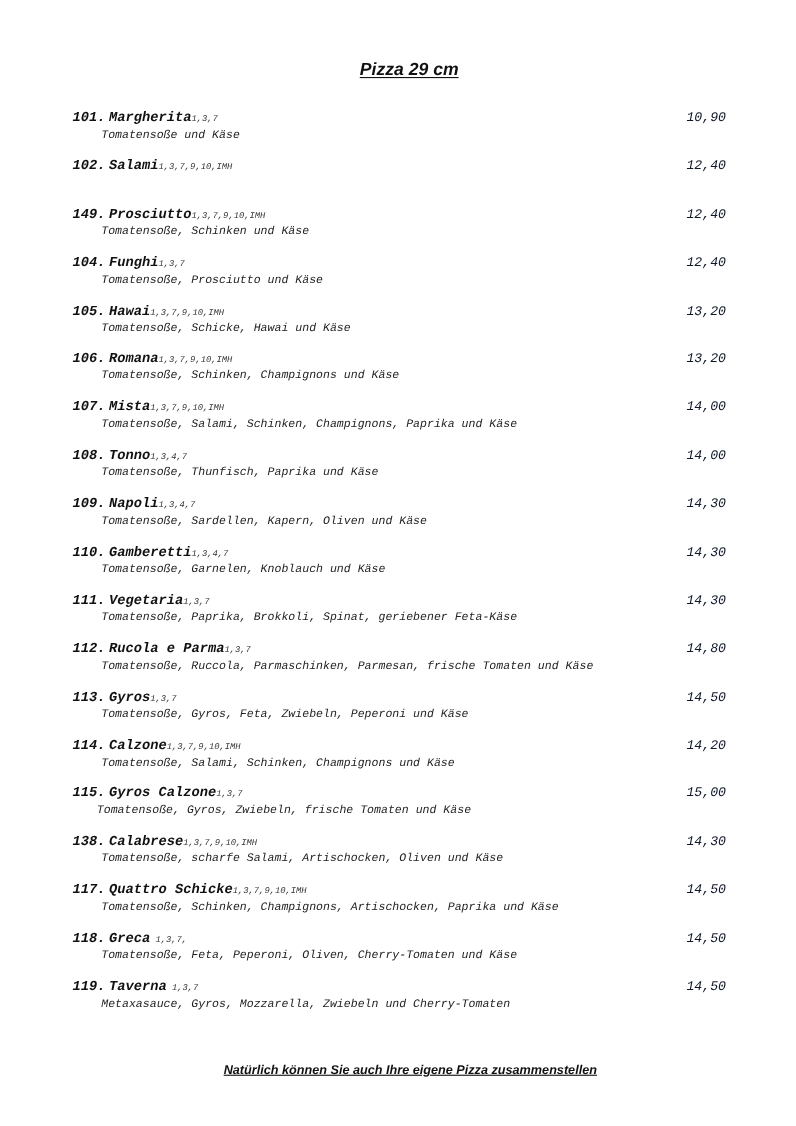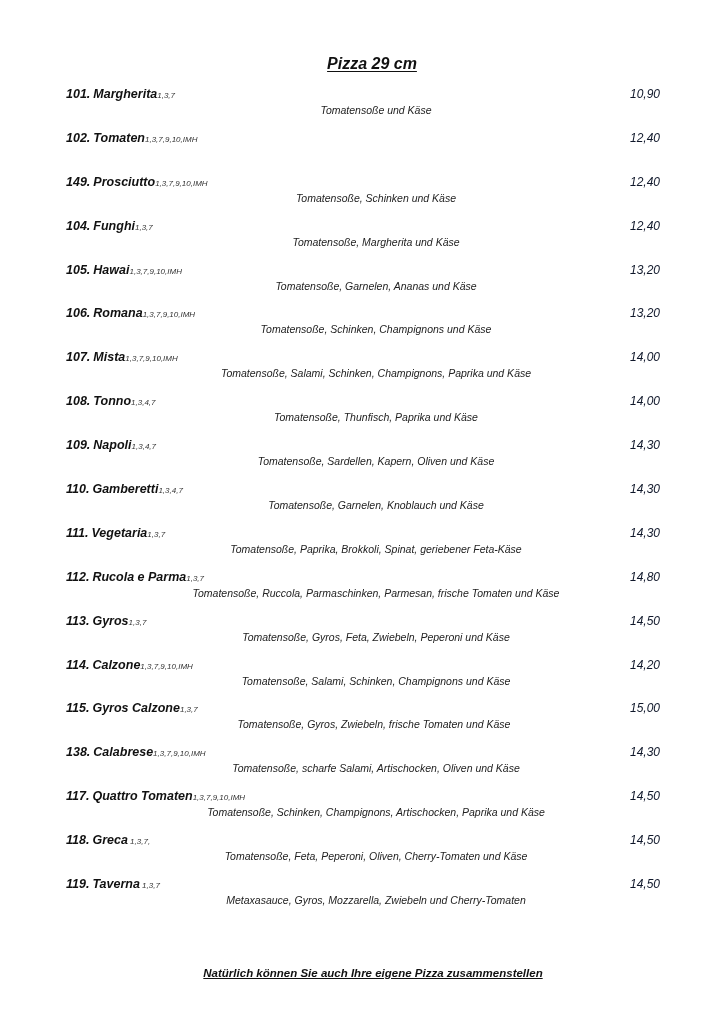--- a/index.html
+++ b/index.html
@@ -22,23 +22,24 @@
       width: 744px;
       text-align: center;
       font-size: 16px;
       font-weight: bold;
       font-style: italic;
       text-decoration: underline;
       text-underline-offset: 2px;
     }
     .menu-list {
       position: absolute;
-      top: 87px;
+      top: 100px;
       left: 66px;
       width: 594px;
+      font-family: Liberation Mono, monospace;
     }
     .menu-item {
       position: relative;
       height: 43.9px;
     }
     .item-head {
       font-size: 12.5px;
       font-weight: bold;
       font-style: italic;
       line-height: 15px;
@@ -51,21 +52,20 @@
       font-style: italic;
       color: #333333;
     }
     .item-desc {
       font-size: 10.5px;
       font-style: italic;
       line-height: 14px;
       margin-left: 26px;
       color: #222222;
       white-space: nowrap;
-      text-align: center;
     }
     .menu-item.indent-less .item-desc { margin-left: 22px; }
     .item-price {
       position: absolute;
       top: 0;
       right: 0;
       font-size: 12px;
       font-style: italic;
       line-height: 15px;
       color: #0f172a;
@@ -87,36 +87,36 @@
 
 <div class="page-title">Pizza 29 cm</div>
 
 <div class="menu-list">
   <div class="menu-item">
     <div class="item-head"><span class="item-number">101.</span><span>Margherita</span><span class="item-allergens">1,3,7</span></div>
     <div class="item-desc">Tomatensoße und Käse</div>
     <div class="item-price">10,90</div>
   </div>
   <div class="menu-item">
-    <div class="item-head"><span class="item-number">102.</span><span>Tomaten</span><span class="item-allergens">1,3,7,9,10,IMH</span></div>
+    <div class="item-head"><span class="item-number">102.</span><span>Salami</span><span class="item-allergens">1,3,7,9,10,IMH</span></div>
     <div class="item-price">12,40</div>
   </div>
   <div class="menu-item">
     <div class="item-head"><span class="item-number">149.</span><span>Prosciutto</span><span class="item-allergens">1,3,7,9,10,IMH</span></div>
     <div class="item-desc">Tomatensoße, Schinken und Käse</div>
     <div class="item-price">12,40</div>
   </div>
   <div class="menu-item">
     <div class="item-head"><span class="item-number">104.</span><span>Funghi</span><span class="item-allergens">1,3,7</span></div>
-    <div class="item-desc">Tomatensoße, Margherita und Käse</div>
+    <div class="item-desc">Tomatensoße, Prosciutto und Käse</div>
     <div class="item-price">12,40</div>
   </div>
   <div class="menu-item">
     <div class="item-head"><span class="item-number">105.</span><span>Hawai</span><span class="item-allergens">1,3,7,9,10,IMH</span></div>
-    <div class="item-desc">Tomatensoße, Garnelen, Ananas und Käse</div>
+    <div class="item-desc">Tomatensoße, Schicke, Hawai und Käse</div>
     <div class="item-price">13,20</div>
   </div>
   <div class="menu-item">
     <div class="item-head"><span class="item-number">106.</span><span>Romana</span><span class="item-allergens">1,3,7,9,10,IMH</span></div>
     <div class="item-desc">Tomatensoße, Schinken, Champignons und Käse</div>
     <div class="item-price">13,20</div>
   </div>
   <div class="menu-item">
     <div class="item-head"><span class="item-number">107.</span><span>Mista</span><span class="item-allergens">1,3,7,9,10,IMH</span></div>
     <div class="item-desc">Tomatensoße, Salami, Schinken, Champignons, Paprika und Käse</div>
@@ -161,21 +161,21 @@
     <div class="item-head"><span class="item-number">115.</span><span>Gyros Calzone</span><span class="item-allergens">1,3,7</span></div>
     <div class="item-desc">Tomatensoße, Gyros, Zwiebeln, frische Tomaten und Käse</div>
     <div class="item-price">15,00</div>
   </div>
   <div class="menu-item">
     <div class="item-head"><span class="item-number">138.</span><span>Calabrese</span><span class="item-allergens">1,3,7,9,10,IMH</span></div>
     <div class="item-desc">Tomatensoße, scharfe Salami, Artischocken, Oliven und Käse</div>
     <div class="item-price">14,30</div>
   </div>
   <div class="menu-item">
-    <div class="item-head"><span class="item-number">117.</span><span>Quattro Tomaten</span><span class="item-allergens">1,3,7,9,10,IMH</span></div>
+    <div class="item-head"><span class="item-number">117.</span><span>Quattro Schicke</span><span class="item-allergens">1,3,7,9,10,IMH</span></div>
     <div class="item-desc">Tomatensoße, Schinken, Champignons, Artischocken, Paprika und Käse</div>
     <div class="item-price">14,50</div>
   </div>
   <div class="menu-item">
     <div class="item-head"><span class="item-number">118.</span><span>Greca</span><span class="item-allergens"> 1,3,7,</span></div>
     <div class="item-desc">Tomatensoße, Feta, Peperoni, Oliven, Cherry-Tomaten und Käse</div>
     <div class="item-price">14,50</div>
   </div>
   <div class="menu-item">
     <div class="item-head"><span class="item-number">119.</span><span>Taverna</span><span class="item-allergens"> 1,3,7</span></div>

